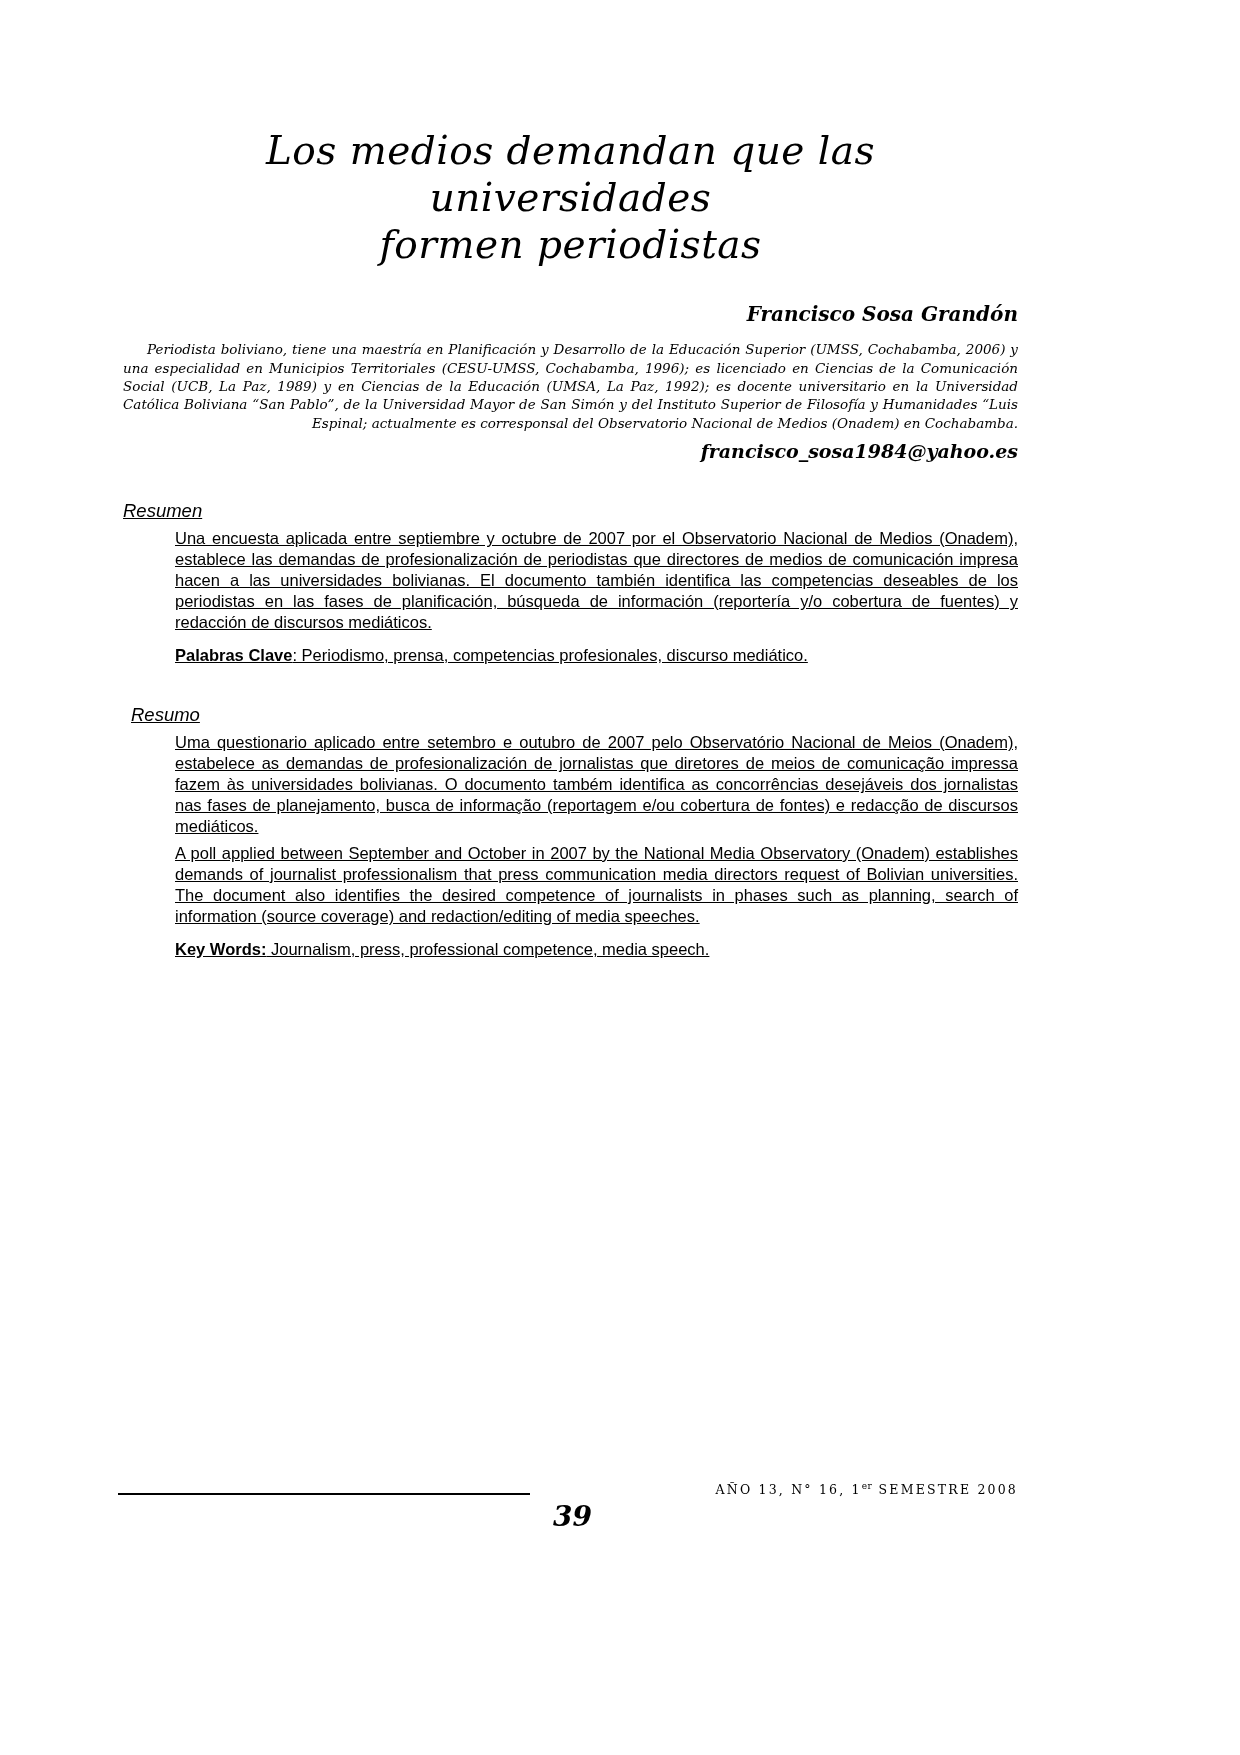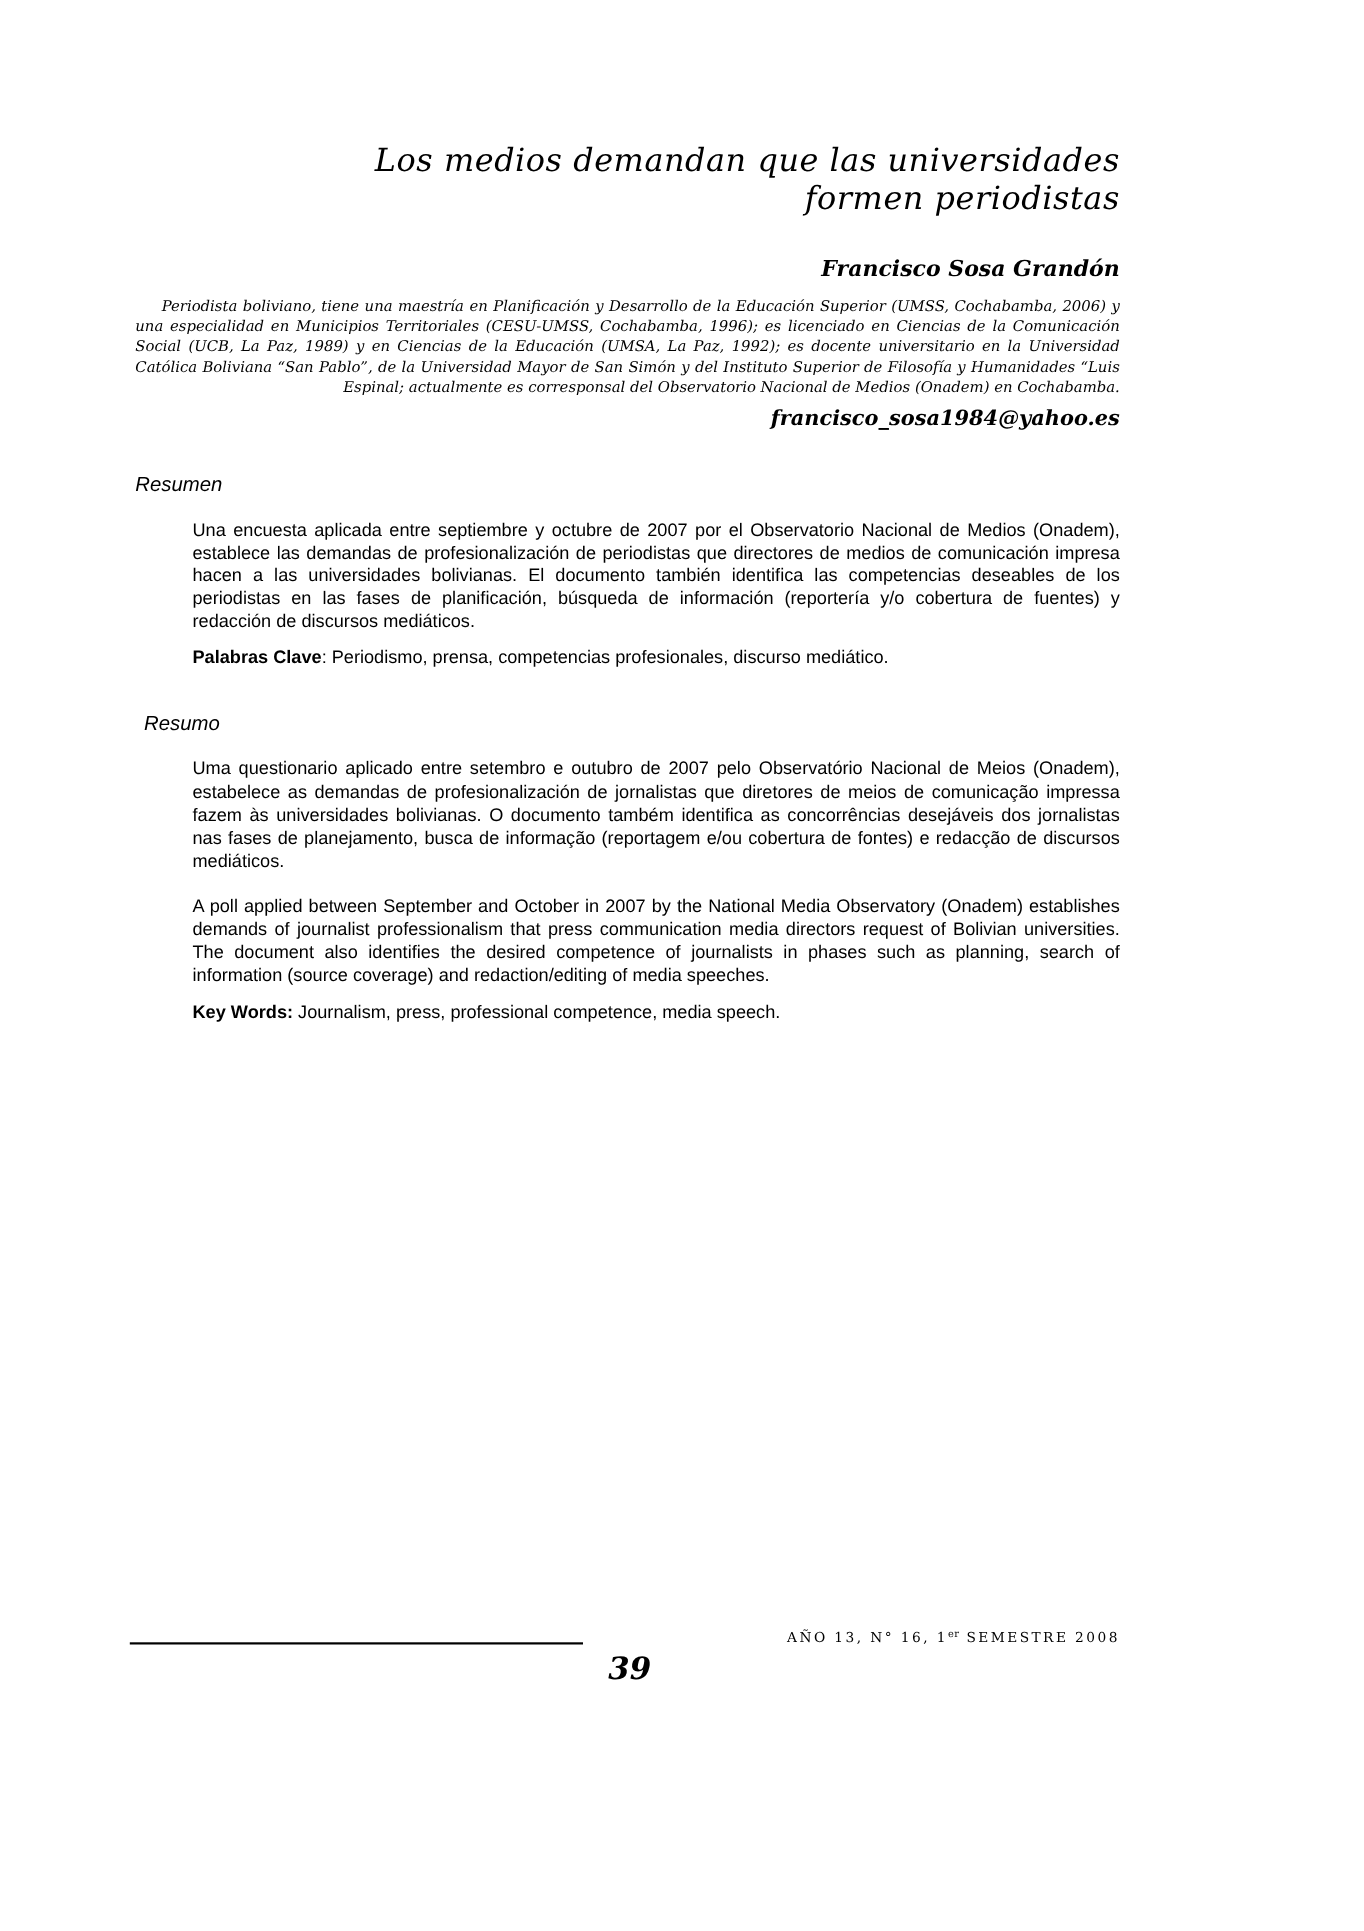--- a/index.html
+++ b/index.html
@@ -10,25 +10,25 @@
     background: #ffffff;
     color: #000000;
     font-family: "Liberation Sans", sans-serif;
     overflow: hidden;
   }
   .content { padding: 0 222px 0 123px; }
 
   
   .article-title {
     margin: 128px 0 0 0;
-    text-align: right;
+    text-align: center;
     font-family: "DejaVu Serif", serif;
     font-style: italic;
     font-weight: normal;
-    font-size: 29px;
+    font-size: 39px;
     line-height: 1.2;
     letter-spacing: 0.5px;
   }
   .author-name {
     margin-top: 34px;
     text-align: right;
     font-family: "DejaVu Serif", serif;
     font-style: italic;
     font-weight: bold;
     font-size: 20px;
@@ -46,31 +46,31 @@
   .author-email {
     margin-top: 8px;
     text-align: right;
     font-family: "DejaVu Serif", serif;
     font-style: italic;
     font-weight: bold;
     font-size: 19px;
   }
 
   
-  .section { margin: 0; }
+  .section { margin: 0; text-decoration: underline; }
   .sec-heading {
     margin: 38px 0 0 0;
     font-style: italic;
     font-weight: normal;
     font-size: 18.5px;
     line-height: 1.2;
   }
   .section-resumo .sec-heading { margin-left: 8px; }
   .sec-body {
-    margin: 20px 0 0 52px;
+    margin: 6px 0 0 52px;
     font-size: 16.5px;
     line-height: 1.27;
     text-align: justify;
   }
   .sec-keywords {
     margin: 12px 0 0 52px;
     font-size: 16.5px;
     line-height: 1.27;
   }
   .kw-label { font-weight: bold; }

